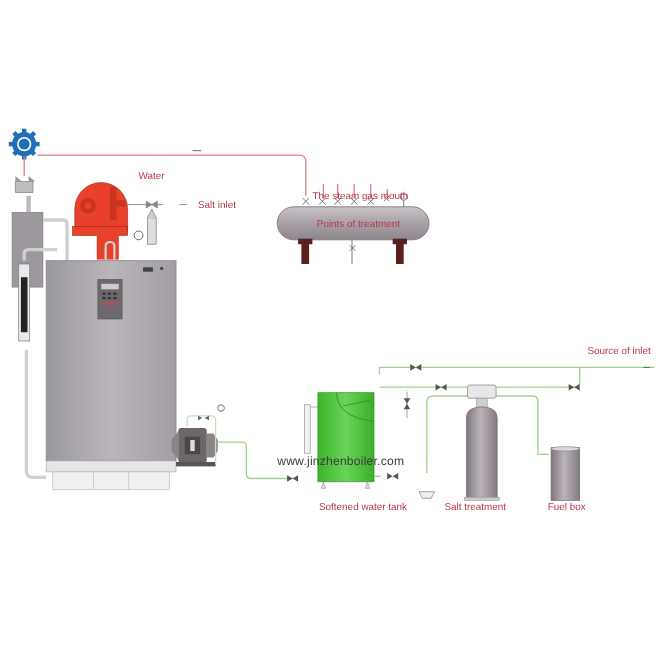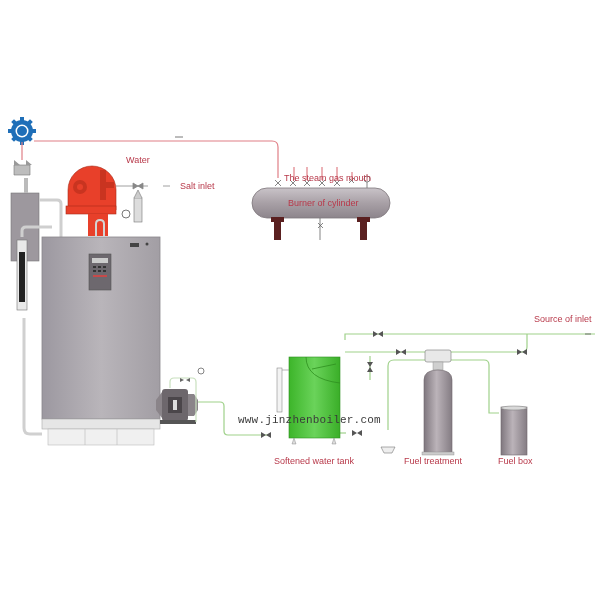--- a/index.html
+++ b/index.html
@@ -1,19 +1,19 @@
 <!DOCTYPE html>
 <html><head>
 <meta charset="utf-8">
 <style>
   html, body { margin:0; padding:0; background:#ffffff; }
   #canvas { position:relative; width:600px; height:600px; background:#ffffff; overflow:hidden; font-family:"Liberation Sans", sans-serif; }
   svg { position:absolute; left:0; top:0; }
   .lbl { position:absolute; font-size:9px; color:#b8394a; white-space:nowrap; font-family:"Liberation Sans", sans-serif; }
-  .wm { position:absolute; font-size:11px; color:#3a3a3a; white-space:nowrap; font-family:Liberation Mono, monospace; letter-spacing:0.2px; }
+  .wm { position:absolute; font-size:11px; color:#3a3a3a; white-space:nowrap; font-family:Liberation Sans, sans-serif; letter-spacing:0.2px;margin-left:14px; }
 </style>
 </head>
 <body>
 
 <div id="canvas">
 <svg width="600" height="600" viewBox="0 0 600 600">
   <defs>
     <linearGradient id="boilerGrad" x1="0" x2="1" y1="0" y2="0">
       <stop offset="0" stop-color="#9c98a0"></stop>
       <stop offset="0.5" stop-color="#b9b5ba"></stop>
@@ -193,19 +193,19 @@
 
   <g>
     <rect x="501" y="407" width="26" height="48" fill="url(#wtGrad)" stroke="#6e676c" stroke-width="0.6"></rect>
     <ellipse cx="514" cy="408" rx="13" ry="2" fill="#d9d9d9" stroke="#777" stroke-width="0.5"></ellipse>
   </g>
 </svg>
 
   <span class="lbl" style="left:126px;top:155px;">Water</span>
   <span class="lbl" style="left:180px;top:181px;">Salt inlet</span>
   <span class="lbl" style="left:284px;top:140px;margin-top:33px;">The steam gas mouth</span>
-  <span class="lbl" style="left:288px;top:198px;">Burner of cylinder</span>
+  <span class="lbl" style="left:288px;top:198px;">Points of treatment</span>
   <span class="lbl" style="left:534px;top:314px;">Source of inlet</span>
-  <span class="lbl" style="left:274px;top:456px;">Softened water tank</span>
-  <span class="lbl" style="left:404px;top:456px;">Fuel treatment</span>
+  <span class="lbl" style="left:290px;top:456px;">Softened water tank</span>
+  <span class="lbl" style="left:404px;top:456px;">Salt treatment</span>
   <span class="lbl" style="left:498px;top:456px;">Fuel box</span>
   <span class="wm" style="left:238px;top:414px;">www.jinzhenboiler.com</span>
 </div>
 
 </body></html>

